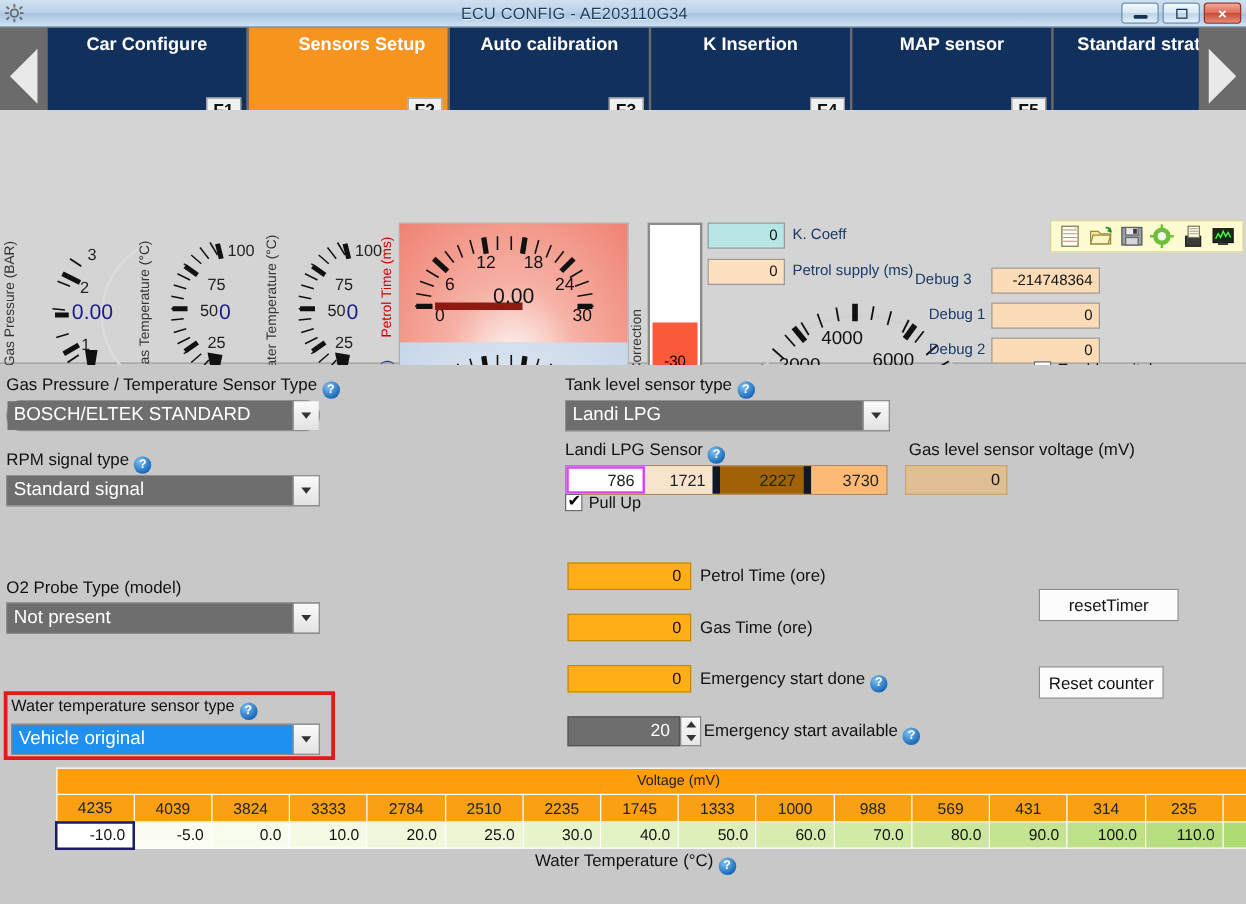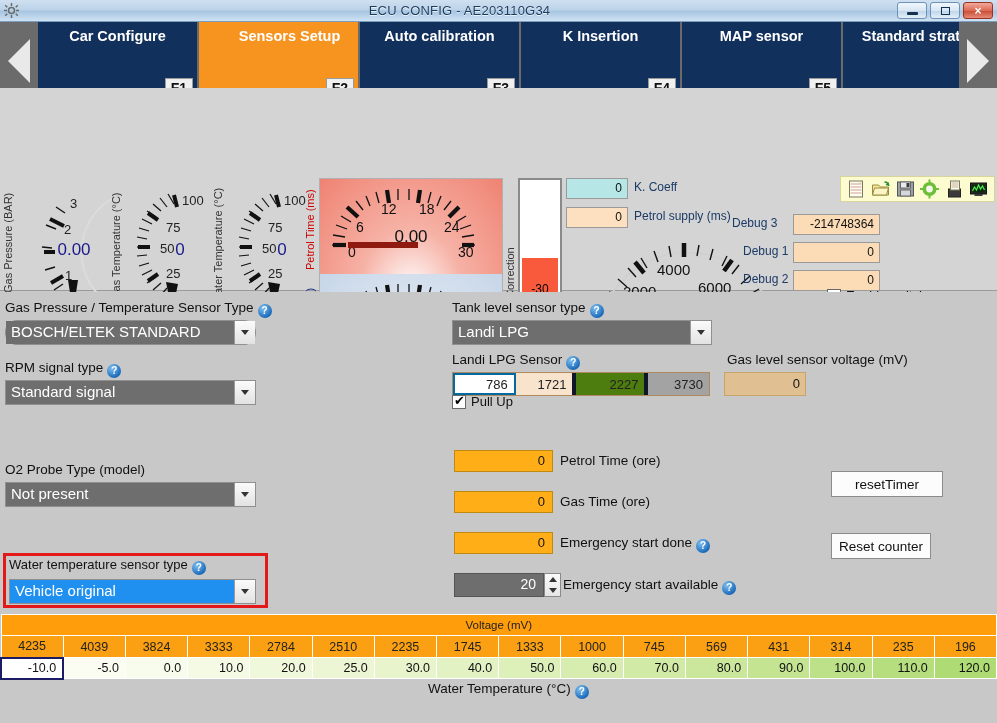--- a/index.html
+++ b/index.html
@@ -149,24 +149,24 @@
   .combo .carrow {
     width:21px; background: linear-gradient(to bottom,#fbfbfb,#e2e2e2);
     border-left:1px solid #9a9a9a; display:flex; align-items:center; justify-content:center;
   }
   .carrow i { width:0;height:0;border-left:4px solid transparent;border-right:4px solid transparent;border-top:5px solid #333; display:block;}
   .redbox { position:absolute; border:3px solid #e31919; }
 
   .sensorrow { position:absolute; display:flex; height:24px; border:1px solid #b08a5e; }
   .sensorcell {
     display:flex; align-items:center; justify-content:flex-end;
-    font-size:13px; color:#222; padding:0 6px; border-right:4px solid #0f172a;
+    font-size:13px; color:#222; padding:0 6px; border-right:6px solid #0f172a;
   }
   .sensorcell:last-child { border-right:none; }
-  .sensorcell.first { background:#ffffff; border:2px solid #0369a1; }
+  .sensorcell.first { background:#ffffff; border:2px solid #d946ef; }
 
   .orangefield {
     position:absolute; background:#ffae18; border:1px solid #c08a12;
     font-size:13px; color:#111; text-align:right; padding:2px 7px;
   }
   .greyfield {
     position:absolute; background:#6e6e6e; border:1px solid #555;
     font-size:14px; color:#fff; text-align:right; padding:2px 7px;
   }
   .spinner {
@@ -175,21 +175,21 @@
   }
   .spinner div { flex:1; display:flex; align-items:center; justify-content:center; }
   .spinner .up { width:0;height:0;border-left:4px solid transparent;border-right:4px solid transparent;border-bottom:5px solid #333;}
   .spinner .dn { width:0;height:0;border-left:4px solid transparent;border-right:4px solid transparent;border-top:5px solid #333;}
   .btn {
     position:absolute; background:#fcfcfc; border:1px solid #8c8c8c;
     font-size:13.5px; color:#111; display:flex; align-items:center; justify-content:center;
   }
 
   
-  .tablewrap { position:absolute; left:0; top:614px; width:997px; height:66px; }
+  .tablewrap { position:absolute; left:0; top:614px; width:997px; height:66px;padding-left:44px; }
   .tbl { width:997px; border-collapse:collapse; table-layout:fixed; }
   .tbl th.title {
     background:#ff9d0b; color:#222; font-size:11.5px; font-weight:normal;
     height:21px; border:1px solid #ffffff; text-align:center;
   }
   .tbl td.hdr {
     background:#fba012; color:#222; font-size:12.5px; height:22px;
     border:1px solid #ffffff; text-align:center;
   }
   .tbl td.val {
@@ -642,22 +642,22 @@
           <i></i>
         </div>
     </div>
 
     <div class="flabel" style="left:452px; top:60px;">
       <span>Landi LPG Sensor</span><span class="help">?</span>
     </div>
     <div class="sensorrow" style="left:452px; top:80px; width:258px;">
       <div class="sensorcell first" style="width:66px; background:#ffffff;">786</div>
       <div class="sensorcell" style="width:64px; background:#f8e4cd;">1721</div>
-      <div class="sensorcell" style="width:76px; background:#4d7c0f;">2227</div>
-      <div class="sensorcell" style="width:64px; background:#a3a3a3;">3730</div>
+      <div class="sensorcell" style="width:76px; background:#a16207;">2227</div>
+      <div class="sensorcell" style="width:64px; background:#fdba74;">3730</div>
     </div>
 
     <div class="flabel" style="left:727px; top:60px;">Gas level sensor voltage (mV)</div>
     <div class="datafield" style="left:724px; top:80px; width:82px; height:24px; background:#e0bf92; border-color:#c9a36e; font-size:13px; line-height:20px;">0</div>
 
     <div class="chk" style="left:452px; top:102px;">
       <span class="chkbox on"></span>
       <span>Pull Up</span>
     </div>
 
@@ -699,21 +699,21 @@
         <td class="hdr">4235</td>
         <td class="hdr">4039</td>
         <td class="hdr">3824</td>
         <td class="hdr">3333</td>
         <td class="hdr">2784</td>
         <td class="hdr">2510</td>
         <td class="hdr">2235</td>
         <td class="hdr">1745</td>
         <td class="hdr">1333</td>
         <td class="hdr">1000</td>
-        <td class="hdr">745</td>
+        <td class="hdr">988</td>
         <td class="hdr">569</td>
         <td class="hdr">431</td>
         <td class="hdr">314</td>
         <td class="hdr">235</td>
         <td class="hdr">196</td>
       </tr>
       <tr>
         <td class="val selcell" style="background:#ffffff;">-10.0</td>
         <td class="val" style="background:#fbfdf2;">-5.0</td>
         <td class="val" style="background:#f8fcec;">0.0</td>

